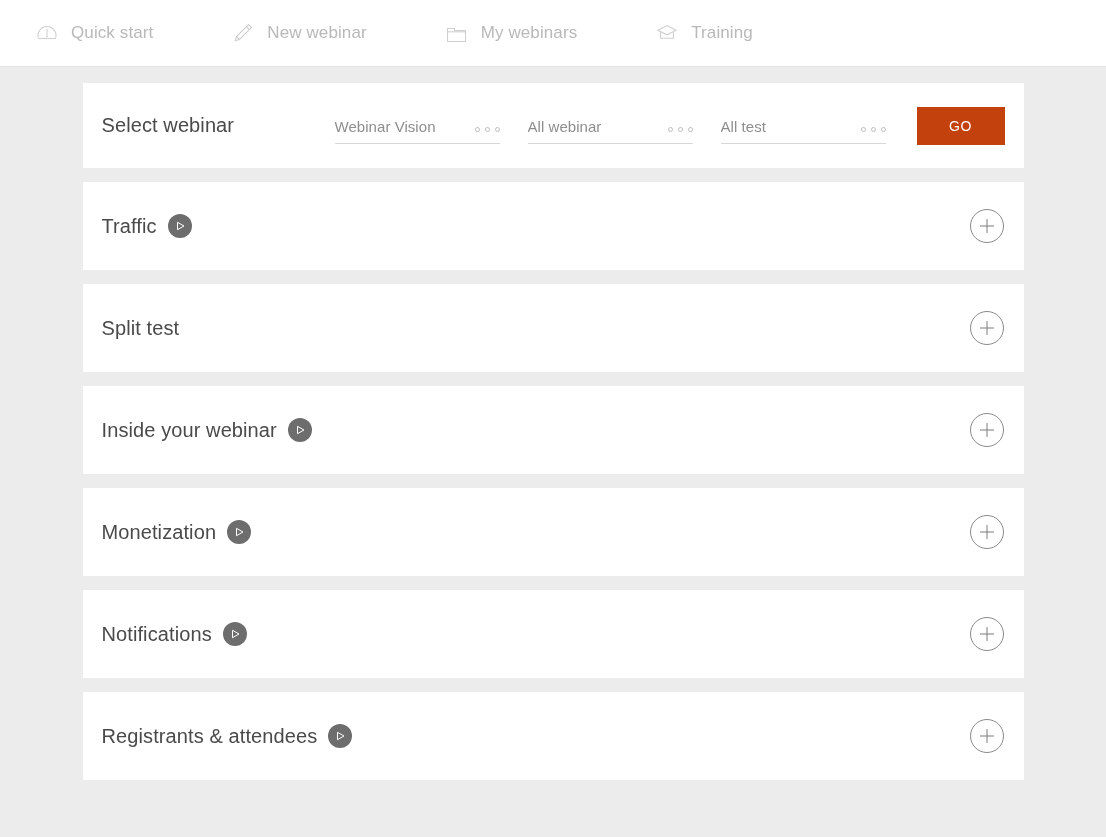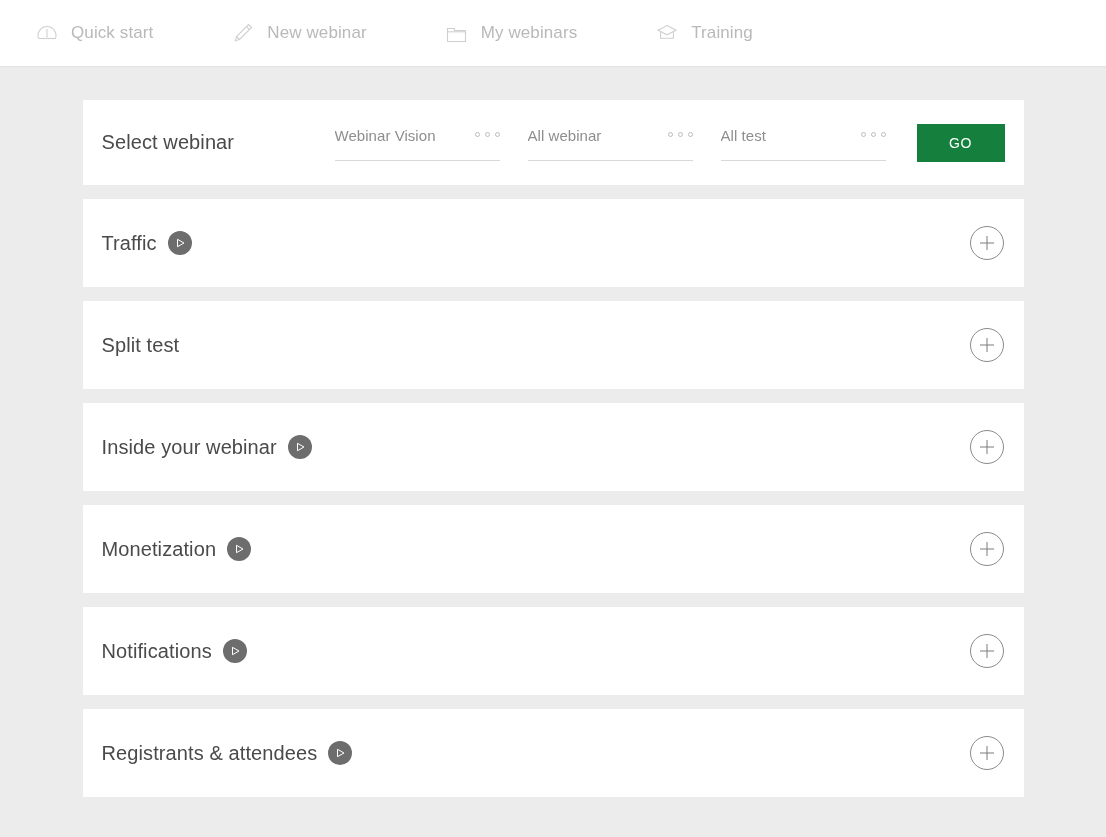--- a/index.html
+++ b/index.html
@@ -64,21 +64,21 @@
     position: absolute;
     left: 0;
     right: 0;
     bottom: -1px;
     height: 4px;
     background: #1b9dd9;
   }
 
   
   .content {
-    padding: 33px 0 0 0;
+    padding: 16px 0 0 0;
   }
 
   .panel {
     background: #ffffff;
     width: 941px;
     margin: 0 auto 14px auto;
     position: relative;
   }
 
   
@@ -96,21 +96,21 @@
     width: 233px;
     flex: 0 0 233px;
     letter-spacing: 0.1px;
   }
 
   .picker {
     position: relative;
     height: 37px;
     border-bottom: 1px solid #d8d8d8;
     display: flex;
-    align-items: flex-start;
+    align-items: center;
     justify-content: space-between;
     cursor: pointer;
     margin-right: 28px;
     padding-bottom: 0;
   }
   .picker-webinar  { width: 165px; flex: 0 0 165px; }
   .picker-sessions { width: 165px; flex: 0 0 165px; }
   .picker-time     { width: 165px; flex: 0 0 165px; }
 
   .picker-value {
@@ -136,21 +136,21 @@
     height: 5px;
     border-radius: 50%;
     border: 1px solid #bdbdbd;
     background: transparent;
   }
 
   .go-btn {
     margin-left: auto;
     width: 88px;
     height: 38px;
-    background: #15803d;
+    background: #c2410c;
     border: none;
     color: #ffffff;
     font-size: 14px;
     font-family: "Liberation Sans", sans-serif;
     letter-spacing: 0.6px;
     cursor: pointer;
   }
 
   
   .section {

